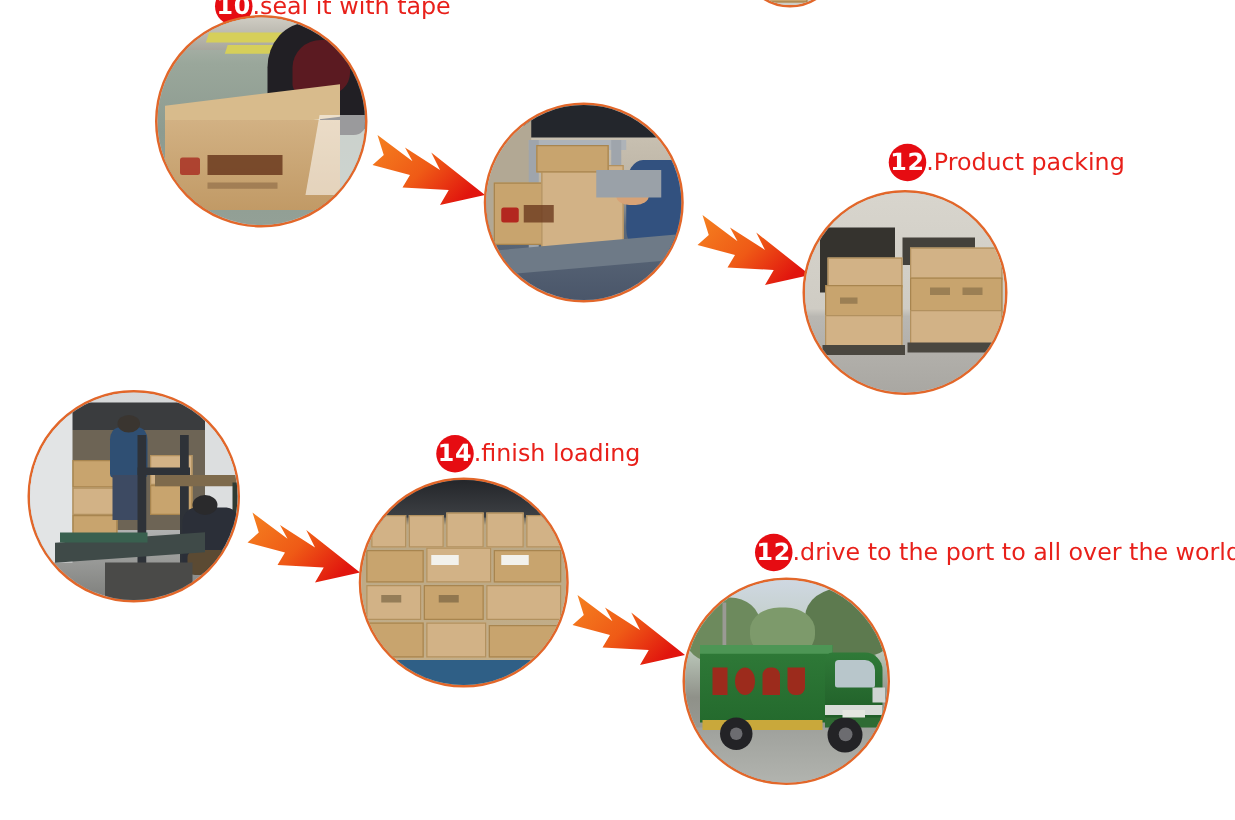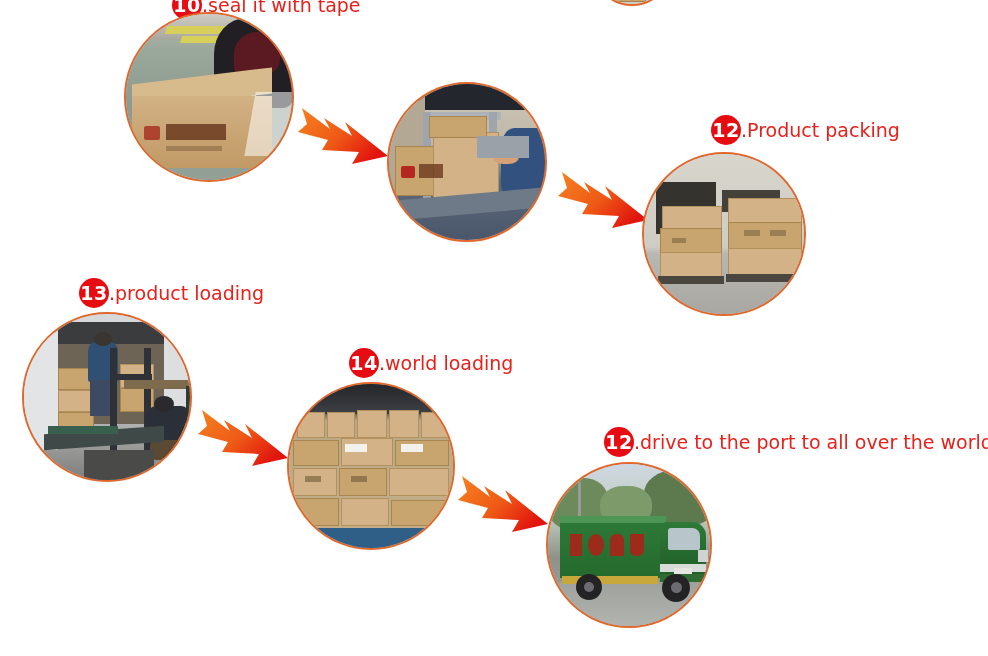--- a/index.html
+++ b/index.html
@@ -186,24 +186,20 @@
       <div class="box" style="left:84px; top:68px; width:74px; height:28px;"></div>
       <div class="box2" style="left:84px; top:94px; width:74px; height:28px;"></div>
       <div class="flr" style="left:82px; top:120px; width:78px; height:8px; background:#4a4740;"></div>
 
       <div class="flr" style="left:100px; top:76px; width:16px; height:6px; background:#6d5a3a; opacity:.5;"></div>
       <div class="flr" style="left:126px; top:76px; width:16px; height:6px; background:#6d5a3a; opacity:.5;"></div>
       <div class="flr" style="left:28px; top:84px; width:14px; height:5px; background:#6d5a3a; opacity:.5;"></div>
     </div>
   </div>
 
-  <div class="step-label" style="left:79px; top:278px;">
-    <span class="badge">13</span>
-    <span class="caption"><span>.</span><span>product loading</span></span>
-  </div>
 
   <div class="photo" style="left:22px; top:312px; width:170px; height:170px;">
     <div class="scene" style="background:linear-gradient(180deg,#d7d9da 0%,#cbcdce 50%,#9d9e9c 78%,#7e7f7c 100%);">
 
       <div class="dark" style="left:30px; top:8px; width:110px; height:26px; background:#3a3c3e;"></div>
       <div class="flr" style="left:30px; top:30px; width:110px; height:80px; background:#6d6455;"></div>
       <div class="flr" style="left:0; top:16px; width:34px; height:120px; background:#e2e4e5;"></div>
       <div class="flr" style="left:140px; top:16px; width:30px; height:110px; background:#dcdedf;"></div>
 
       <div class="box" style="left:34px; top:54px; width:34px; height:22px;"></div>
@@ -241,21 +237,21 @@
           <stop offset="55%" stop-color="#ef5a16"></stop>
           <stop offset="100%" stop-color="#e1150e"></stop>
         </linearGradient>
       </defs>
       <path d="M6,6 L34,27 L28,16 L56,34 L49,20 L92,54 L56,62 L63,50 L26,48 L32,38 L2,30 L11,22 Z" fill="url(#ag3)"></path>
     </svg>
   </div>
 
   <div class="step-label" style="left:349px; top:348px;">
     <span class="badge">14</span>
-    <span class="caption"><span>.</span><span>world loading</span></span>
+    <span class="caption"><span>.</span><span>finish loading</span></span>
   </div>
 
   <div class="photo" style="left:287px; top:382px; width:168px; height:168px;">
     <div class="scene" style="background:linear-gradient(180deg,#2f3135 0%,#3a3c40 16%,#b9a785 22%,#c6b08a 100%);">
       <div class="dark" style="left:0; top:0; width:100%; height:30px; background:linear-gradient(180deg,#24262a,#3d4044);"></div>
 
       <div class="box2" style="left:8px;  top:28px; width:28px; height:26px;"></div>
       <div class="box2" style="left:38px; top:28px; width:28px; height:26px;"></div>
       <div class="box2" style="left:68px; top:26px; width:30px; height:28px;"></div>
       <div class="box2" style="left:100px;top:26px; width:30px; height:28px;"></div>

